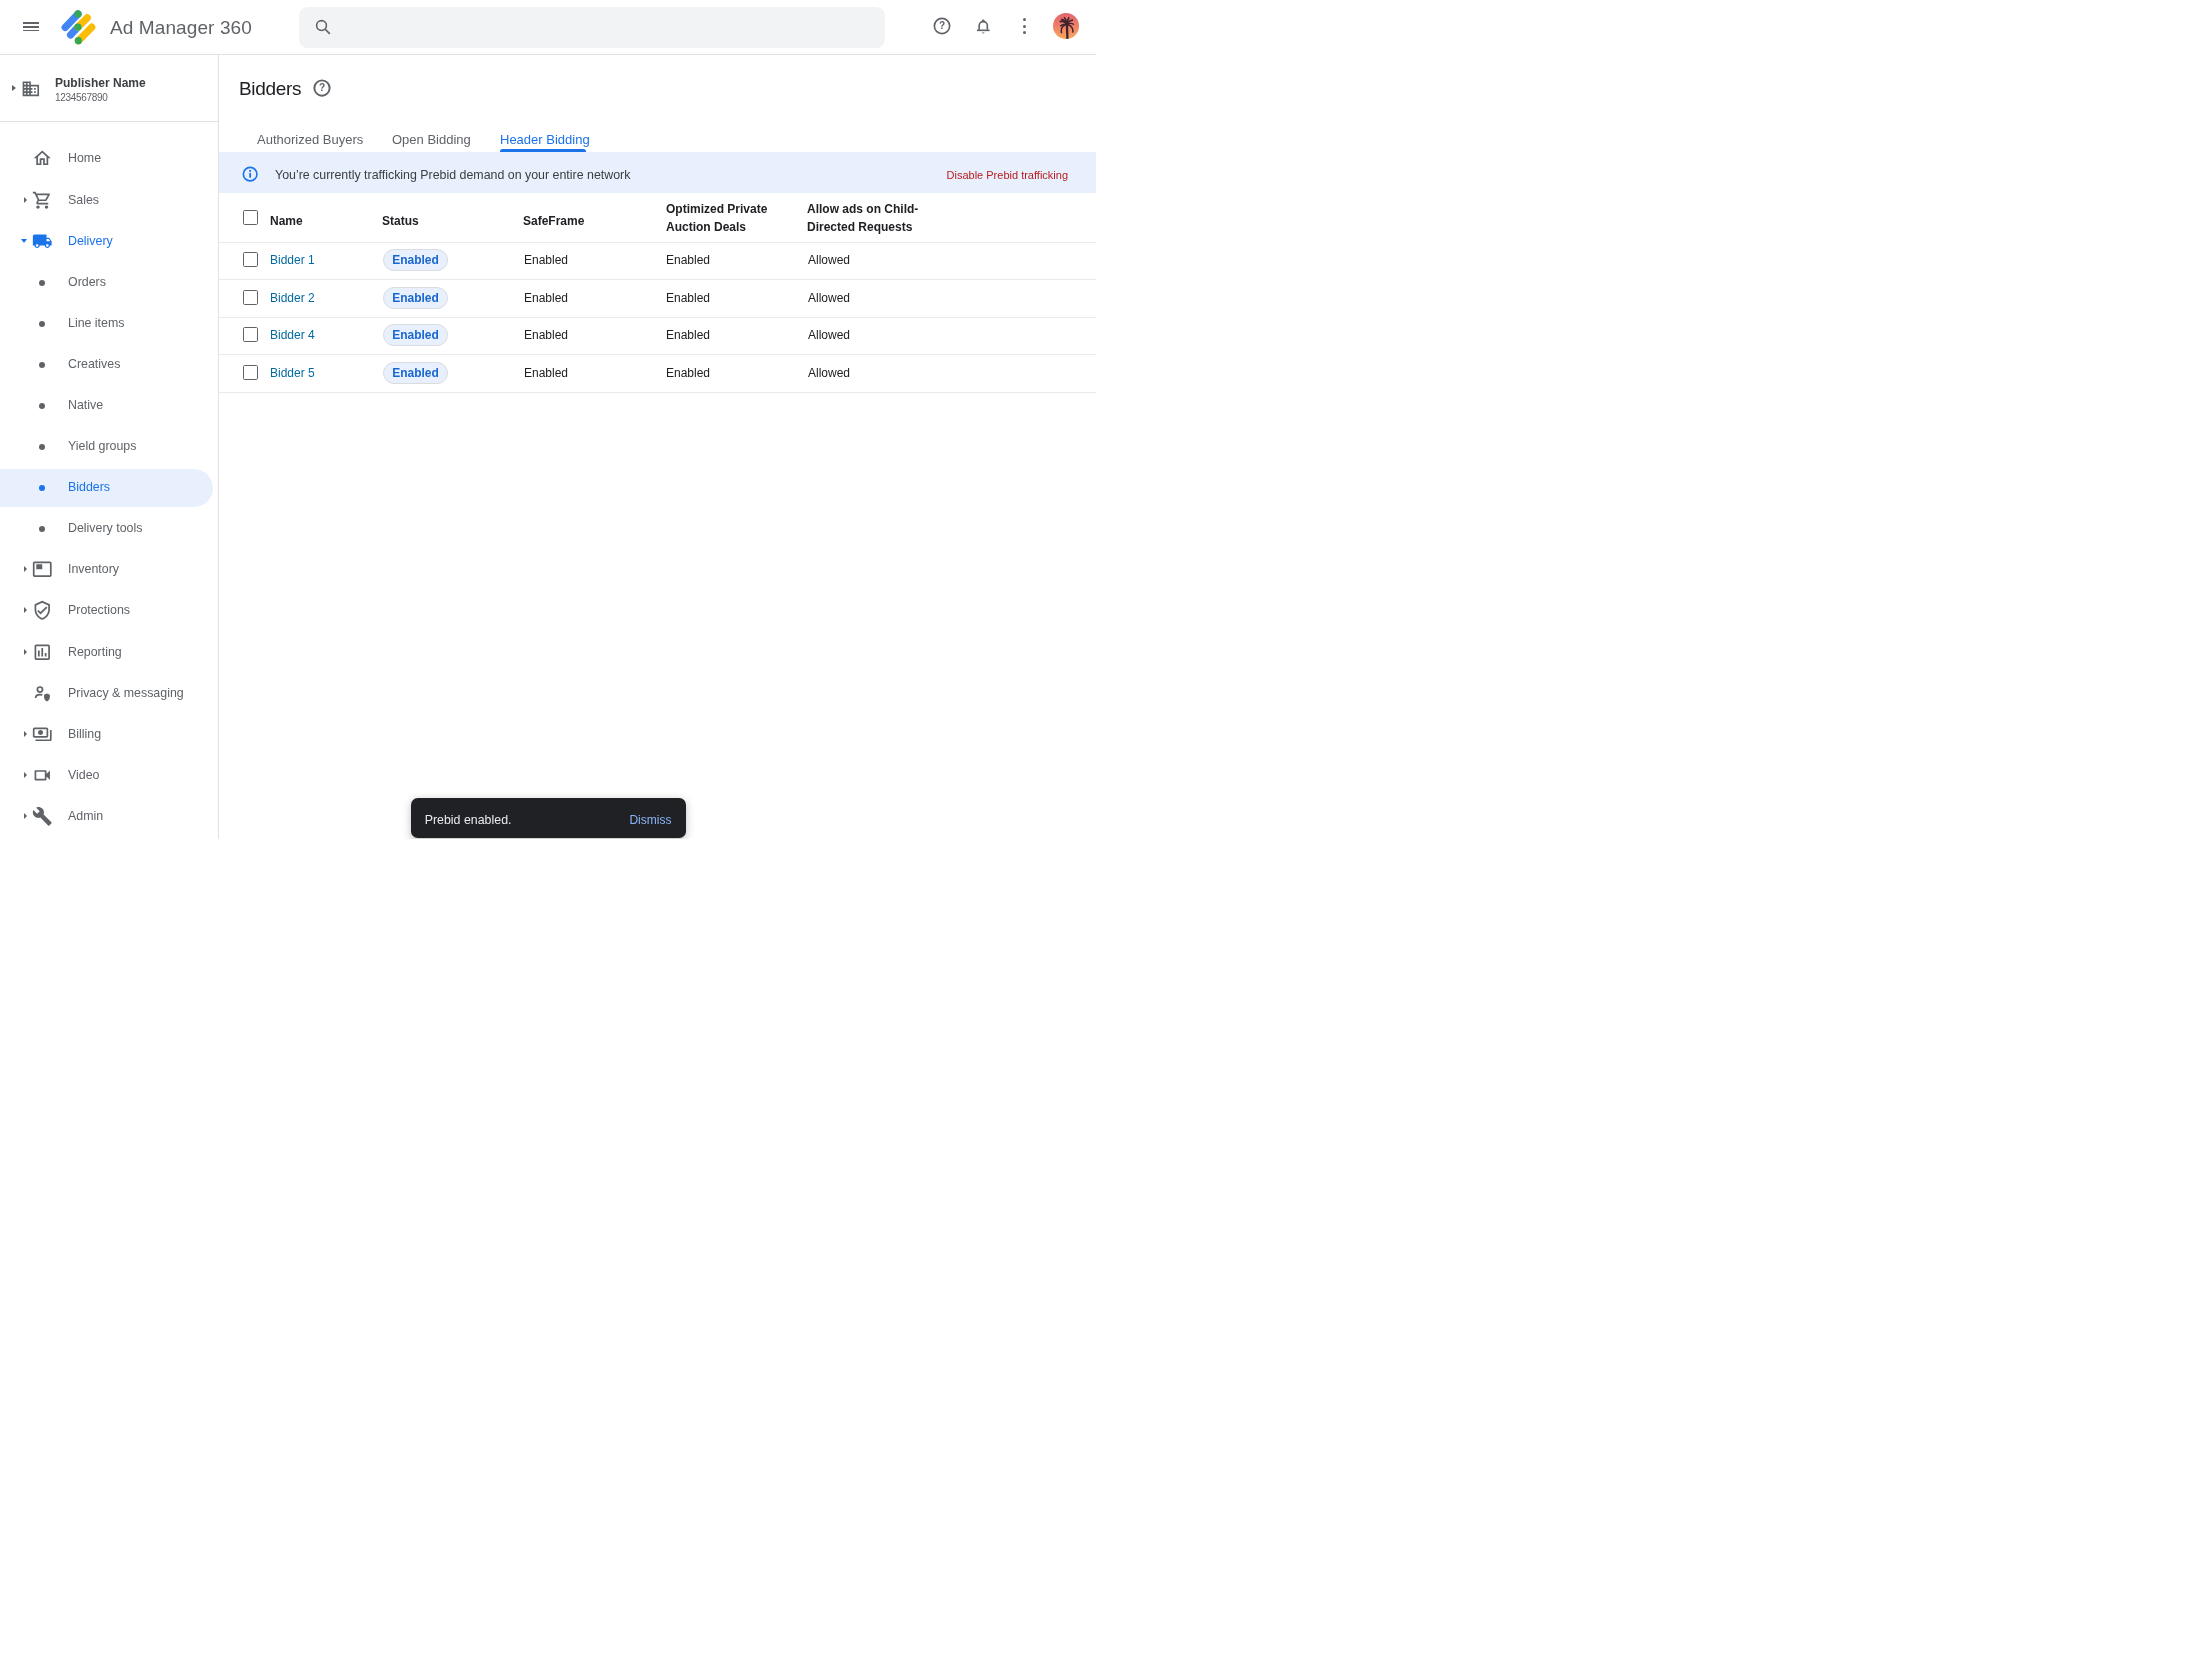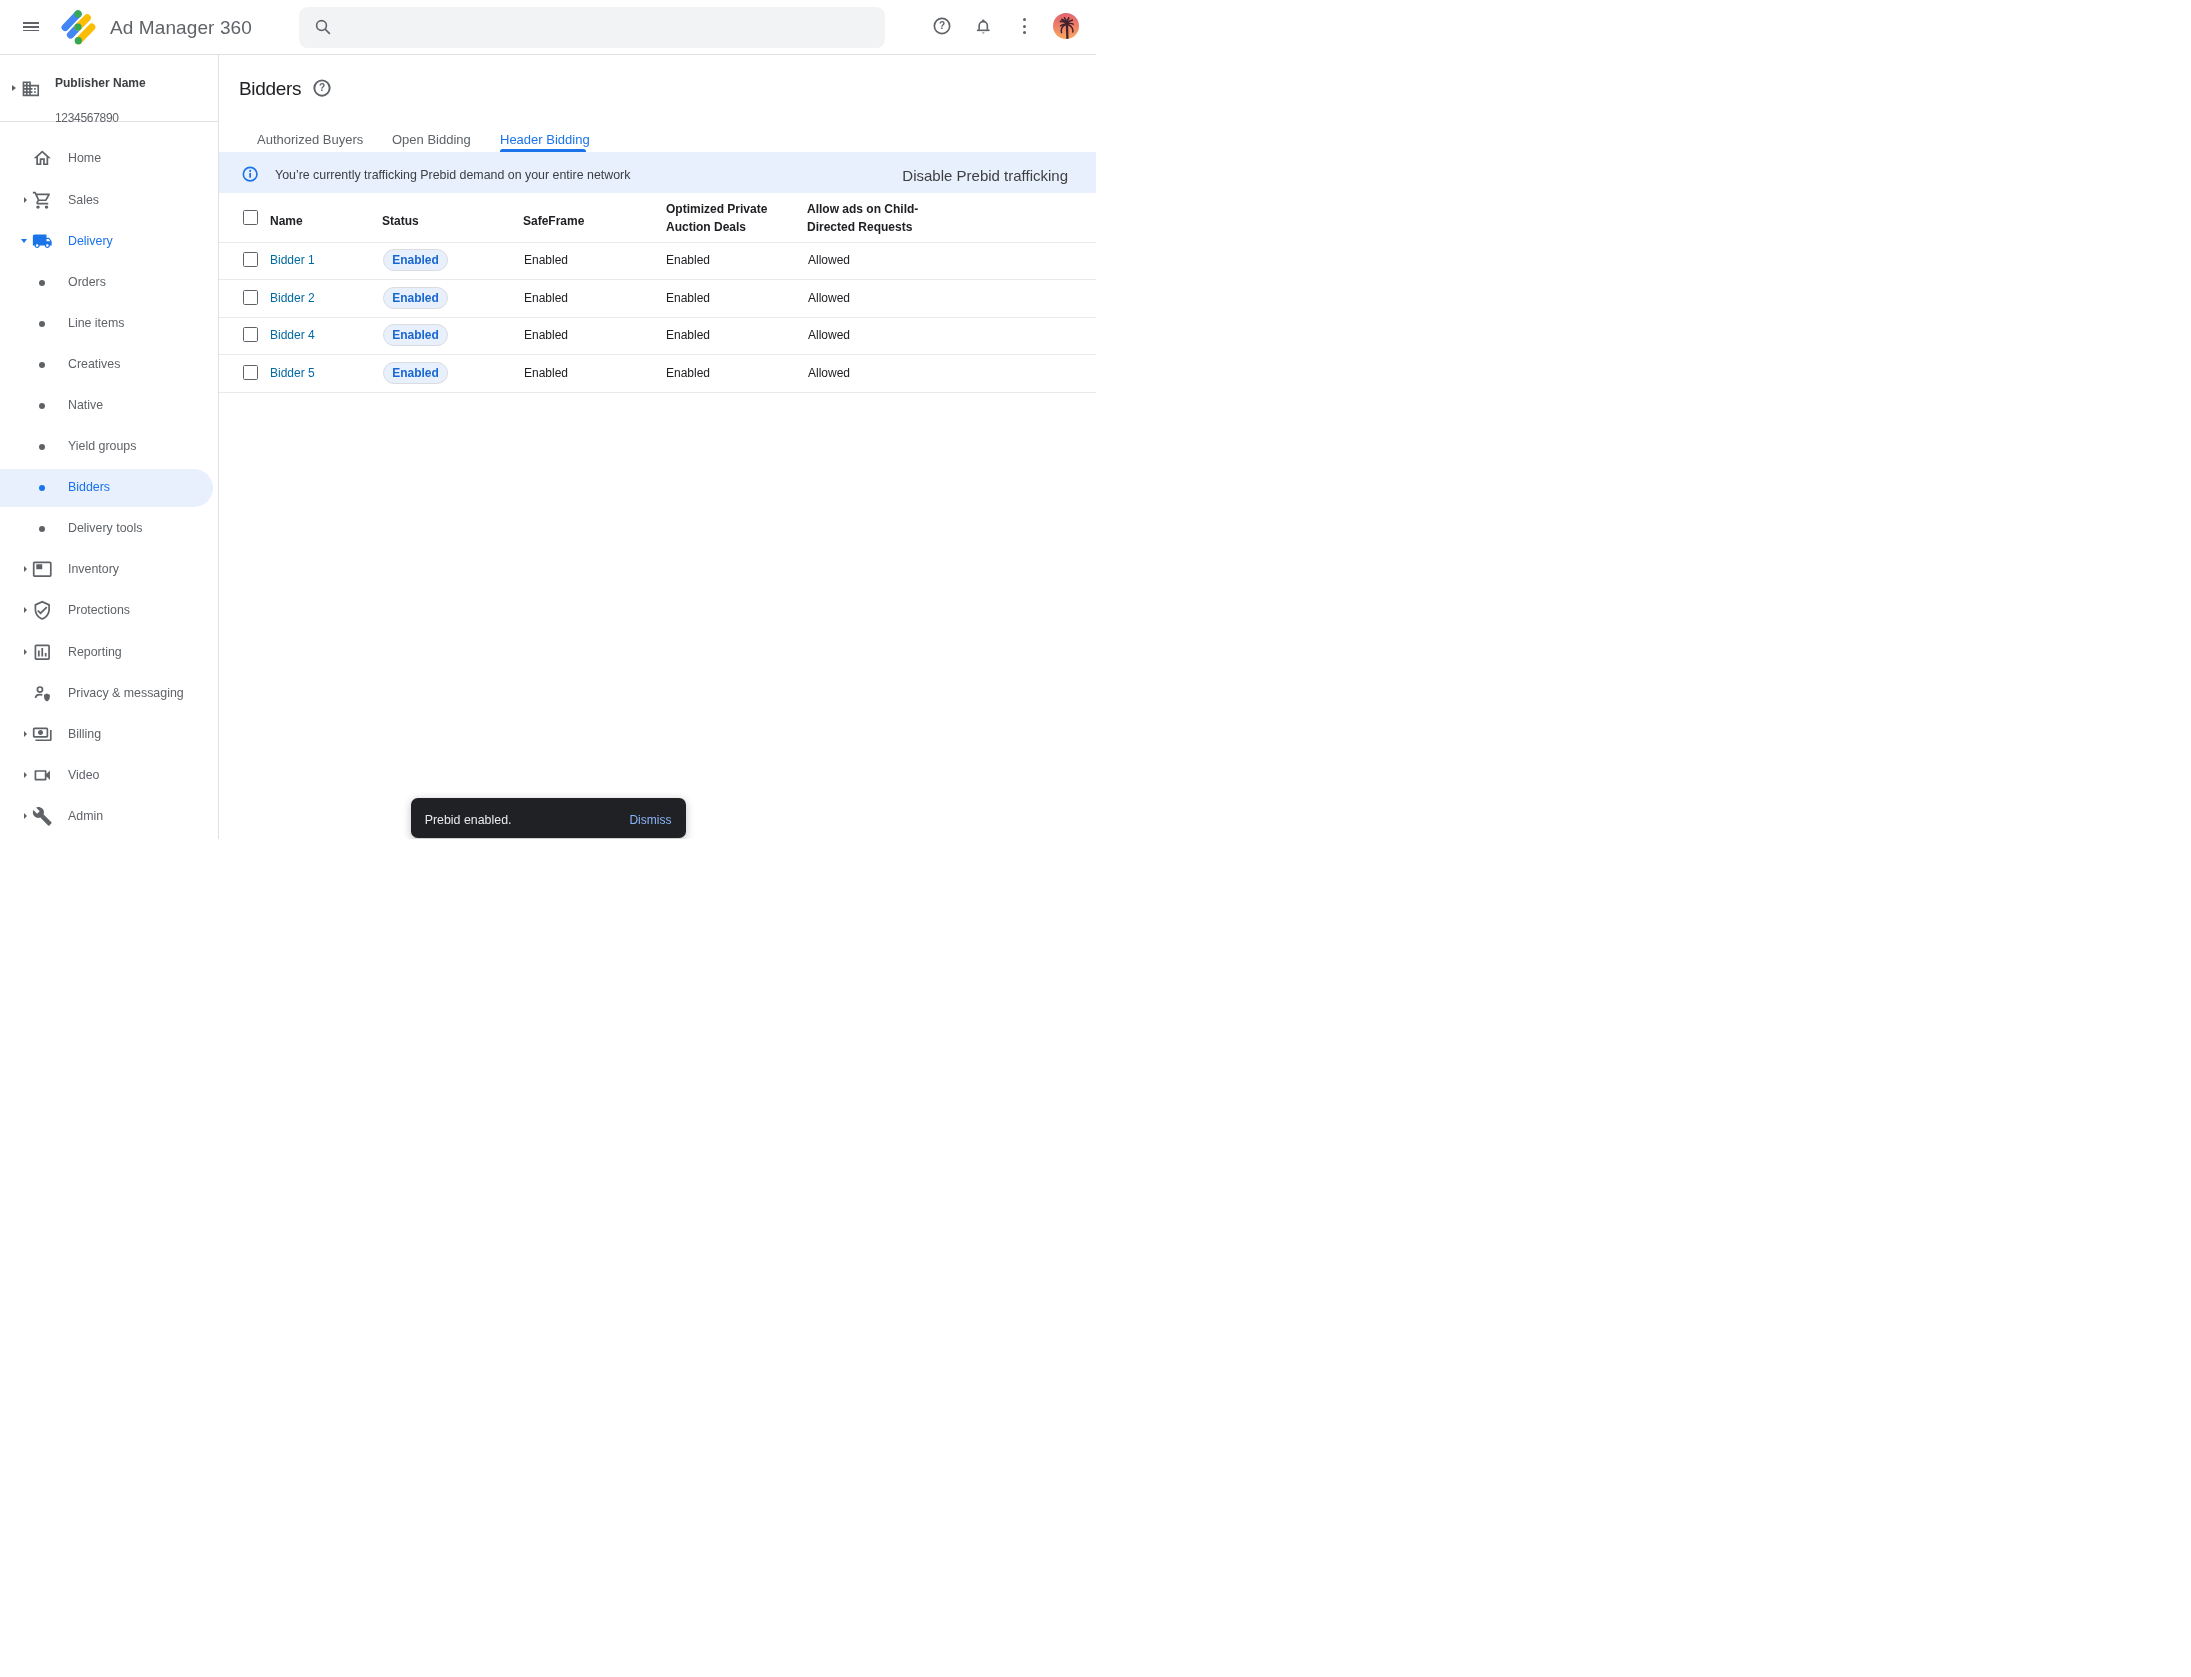--- a/index.html
+++ b/index.html
@@ -17,21 +17,21 @@
   font-size:19px; color:#5f6368; letter-spacing:0.1px; }
 #search { position:absolute; left:299px; top:6.8px; width:586px; height:41px;
   background:#f1f3f4; border-radius:8.6px; }
 #tb-icons { position:absolute; right:0; top:0; }
 
 
 #sidebar { position:absolute; left:0; top:55px; width:219px; height:784px;
   background:#fff; border-right:0.9px solid #dfe1e5; z-index:4; }
 #pub { position:absolute; left:0; top:0; width:219px; height:67px; border-bottom:0.9px solid #dfe1e5;padding-left:12px; }
 #pub .nm { position:absolute; left:55px; top:20.5px; font-size:12px; color:#3c4043; font-weight:bold; }
-#pub .id { position:absolute; left:55px; top:37px; font-size:12px; letter-spacing:-0.3px; color:#5f6368;margin-top:19px; }
+#pub .id { position:absolute; left:55px; top:37px; font-size:10px; letter-spacing:-0.3px; color:#5f6368; }
 .nav { position:absolute; left:0; width:199px; height:41px;margin-left:12px; }
 .nav .txt { position:absolute; left:56px; top:0; height:41px; line-height:41px;
   font-size:12.4px; color:#5f6368; white-space:nowrap; }
 .nav .ico { position:absolute; left:19.7px; top:10.3px; width:20.5px; height:20.5px; }
 .nav .blt { position:absolute; left:26.5px; top:17.5px; width:6.4px; height:6.4px;
   border-radius:50%; background:#5f6368; }
 .nav .arr { position:absolute; left:12px; top:17px; width:0; height:0;
   border-left:3.9px solid #5f6368; border-top:3.4px solid transparent; border-bottom:3.4px solid transparent; }
 .nav .arrd { position:absolute; left:9.4px; top:18px; width:0; height:0;
   border-top:4.3px solid #1a73e8; border-left:3.9px solid transparent; border-right:3.9px solid transparent; }
@@ -43,21 +43,21 @@
 #title { position:absolute; left:20px; top:21.6px; line-height:24px; font-size:19px; color:#202124; letter-spacing:-0.3px; }
 #title-help { position:absolute; left:94px; top:24px; }
 .tab { position:absolute; top:75px; height:21.4px; line-height:19px; font-size:13px; color:#5f6368; }
 .tab.on { color:#1a73e8; }
 #tabline { position:absolute; left:281px; top:94px; width:86px; height:5.1px;
   background:#1a73e8; border-radius:2.6px 2.6px 0 0; }
 #banner { position:absolute; left:0; top:97px; width:877px; height:41px; background:#e8f0fe; }
 #banner .msg { position:absolute; left:56px; top:3.4px; height:41px; line-height:41px;
   font-size:12.4px; color:#3c4043; }
 #banner .lnk { position:absolute; right:28px; top:3.4px; height:41px; line-height:41px;
-  font-size:15px; color:#404040; }
+  font-size:11px; color:#b91c1c; }
 #info-ico { position:absolute; left:23px; top:13.5px; }
 
 
 .cbx { position:absolute; width:15.4px; height:15.4px; border:1.7px solid #5f6368; border-radius:1.7px; background:#fff; }
 .th { position:absolute; font-size:12px; font-weight:bold; color:#202124; line-height:18.4px; }
 .td { position:absolute; font-size:12px; color:#202124; white-space:nowrap; }
 .td.link { color:#0369a1; }
 .rowline { position:absolute; left:0; width:877px; height:0.9px; background:#e9eaee; }
 .pill { position:absolute; left:164px; width:65px; height:22px; background:#e8f0fe;
   border:0.9px solid #dadce0; border-radius:11px; font-size:12px; font-weight:bold; color:#1967d2;

